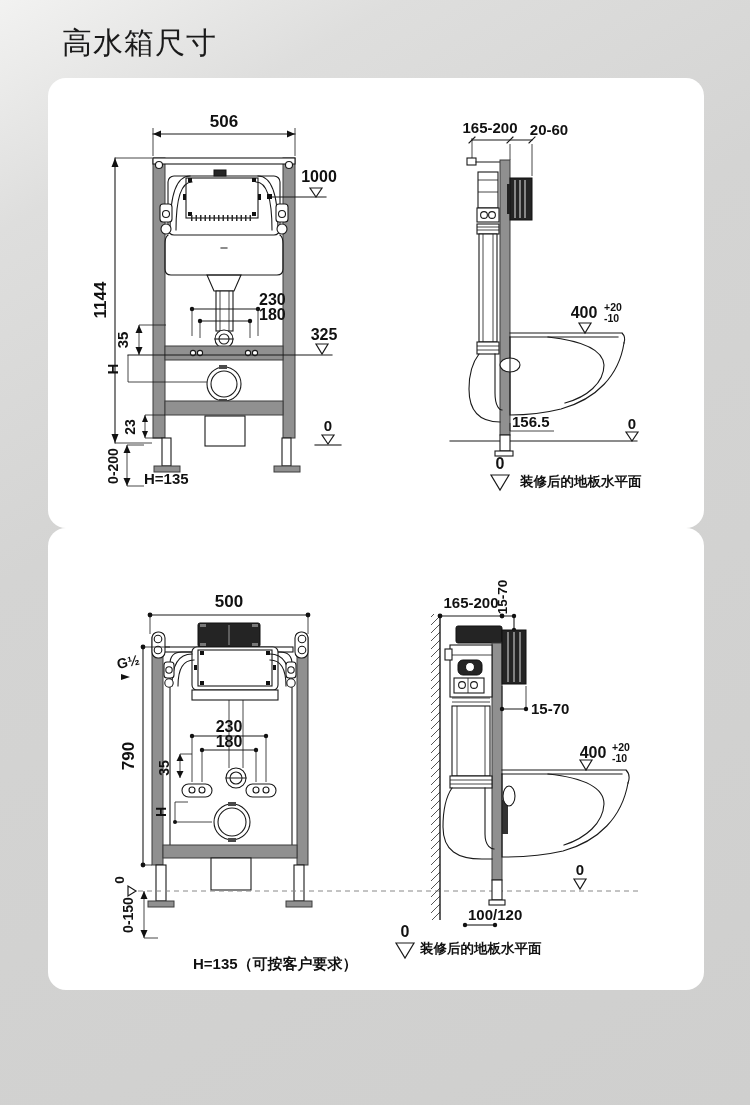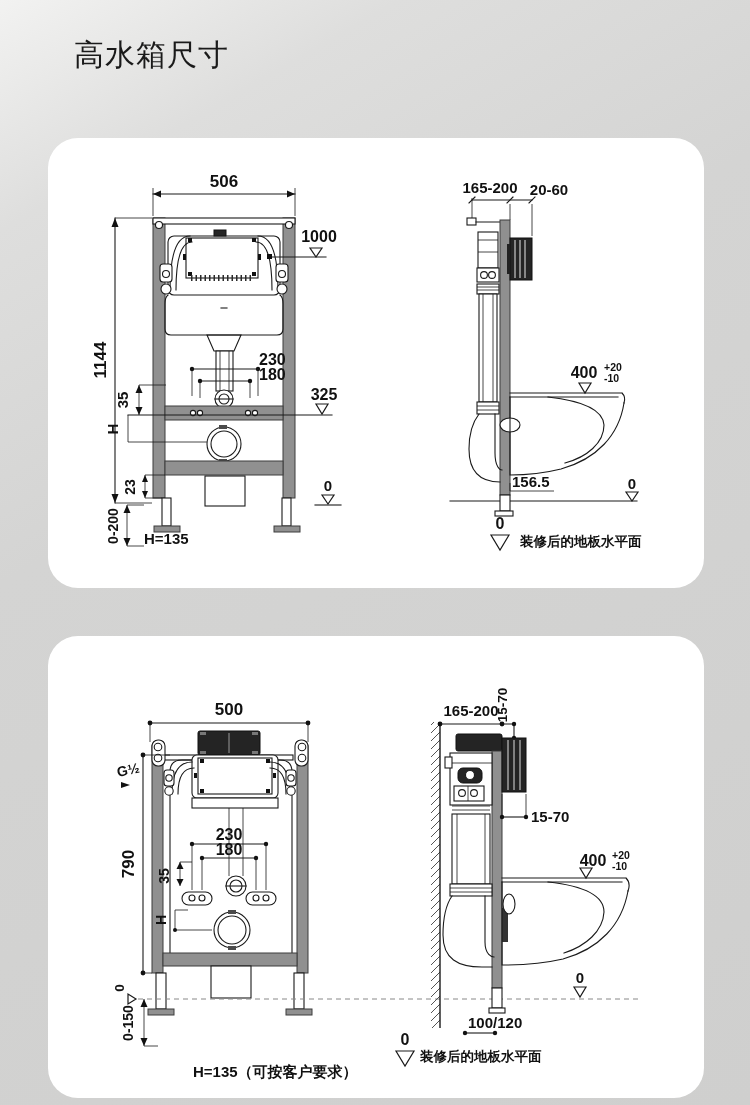--- a/index.html
+++ b/index.html
@@ -1,22 +1,22 @@
 <!DOCTYPE html>
 <html><head>
 <meta charset="utf-8">
 <style>
   html,body{margin:0;padding:0;background:#cfcfcf;}
   .page{position:relative;width:750px;height:1105px;overflow:hidden;
         font-family:"Liberation Sans",sans-serif;
         background:linear-gradient(150deg,#f2f2f1 0%,#dededd 15%,#d4d4d3 38%,#cfcfce 100%);}
-  .section-title{margin:12px;padding:24px 0 16px 62px;font-size:30px;line-height:38px;
+  .section-title{margin:0;padding:24px 0 16px 62px;font-size:30px;line-height:38px;
         font-weight:500;color:#1a1a1a;letter-spacing:1px;}
   .section-title.second{padding-top:34px;}
-  .card{width:656px;margin-left:48px;background:#ffffff;border-radius:30px;overflow:hidden;margin-top:48px;}
+  .card{width:656px;margin-left:48px;background:#ffffff;border-radius:18px;overflow:hidden;}
   .card svg{display:block;}
   svg text{font-family:"Liberation Sans",sans-serif;font-weight:bold;fill:#111;}
   .t17{font-size:17px}.t16{font-size:16px}.t15{font-size:15px}
   .t14{font-size:14px}.t13{font-size:13.5px}.t10{font-size:10.5px}
   .ln{fill:none;stroke:#1a1a1a;stroke-width:1.1;stroke-linecap:square;}
   .thin{fill:none;stroke:#1a1a1a;stroke-width:0.8;}
   .wht{fill:#fff;stroke:#1a1a1a;stroke-width:1.1;}
   .gray{fill:#909090;stroke:#3c3c3c;stroke-width:1;}
   .dark{fill:#242424;stroke:#111;stroke-width:1;}
   .dot{fill:#111;stroke:none;}

